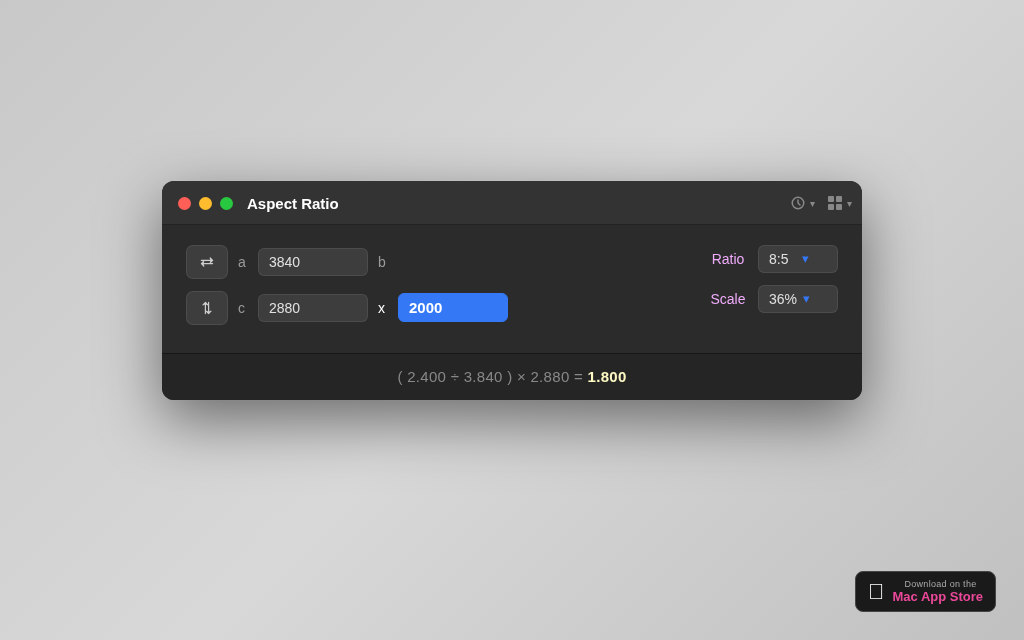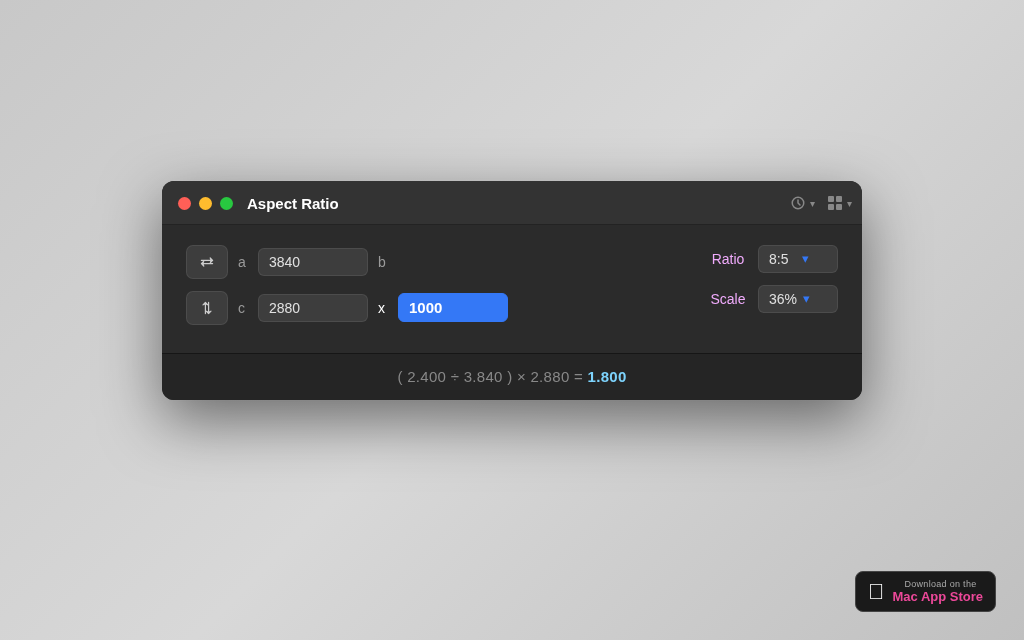--- a/index.html
+++ b/index.html
@@ -185,21 +185,21 @@
     }
 
     .formula-text {
       color: #888888;
       font-size: 15px;
       font-weight: 400;
       letter-spacing: 0.3px;
     }
 
     .formula-text .bold {
-      color: #7dd3fc;
+      color: #fef9c3;
       font-weight: 600;
     }
 
     .main-layout {
       display: flex;
       align-items: flex-start;
       gap: 16px;
       padding: 20px 24px 16px;
     }
 
@@ -311,21 +311,21 @@
     <path d="M12 3v14M9 14l3 3 3-3" stroke="#cccccc" stroke-width="1.5" stroke-linecap="round" stroke-linejoin="round"></path>
     <path d="M8 17V3M5 6l3-3 3 3" stroke="#cccccc" stroke-width="1.5" stroke-linecap="round" stroke-linejoin="round"></path>
   </svg>
           </div>
         <div class="field-group">
           <span class="field-label">c</span>
           <div class="field-input">2880</div>
         </div>
         <div class="field-group">
           <span class="field-label" style="color:#ffffff;">x</span>
-          <div class="field-input active">1000</div>
+          <div class="field-input active">2000</div>
         </div>
       </div>
     </div>
 
     <div class="right-section">
       <div class="control-row">
         <span class="control-label">Ratio</span>
         <div class="dropdown">
           <span>8:5</span>
           <span class="dropdown-arrow">▾</span>

